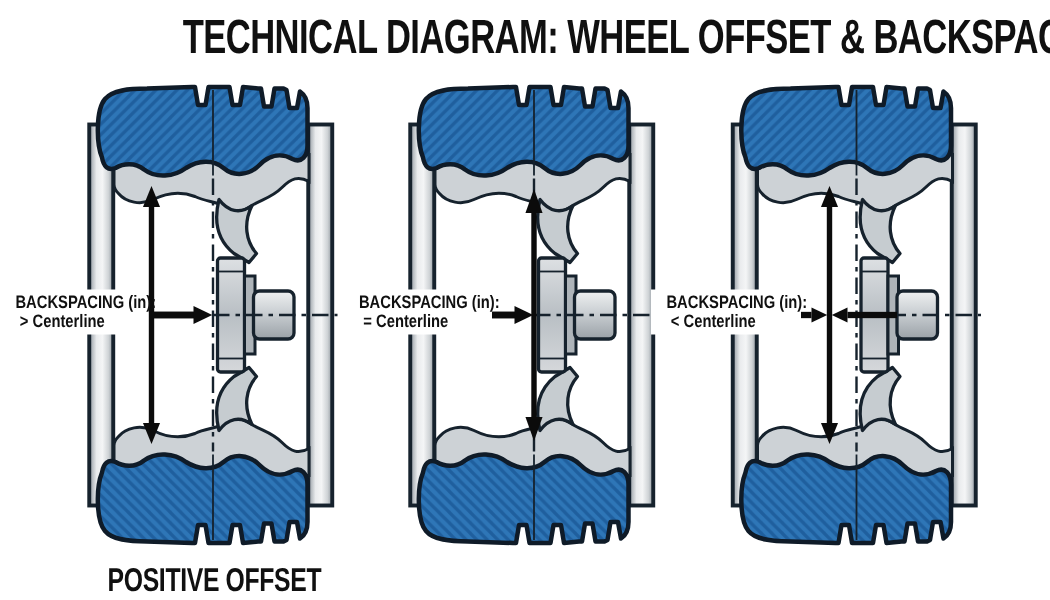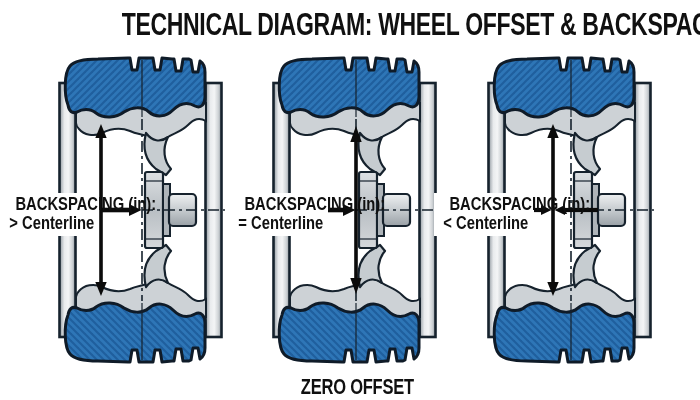--- a/index.html
+++ b/index.html
@@ -22,23 +22,23 @@
   .title{
     position:absolute;left:0;right:0;top:8px;text-align:center;
     font-weight:700;font-size:32px;color:var(--text-black);line-height:1.05;
   }
   .condense{display:inline-block;transform:scaleX(.72);transform-origin:50% 50%;white-space:nowrap;letter-spacing:-.5px;}
   .condense-md{display:inline-block;transform:scaleX(.75);transform-origin:50% 50%;white-space:nowrap;letter-spacing:-.3px;}
   .condense-sm{display:inline-block;transform:scaleX(.82);transform-origin:50% 50%;white-space:nowrap;}
   svg.wheel{position:absolute;top:57px;overflow:visible;}
   .wheel-1{left:58px;} .wheel-2{left:272px;} .wheel-3{left:487px;}
   .bs-label{
-    position:absolute;top:193px;width:84px;
+    position:absolute;top:193px;width:84px;text-align:center;
     background:var(--background);padding:2px 0 3px 0;z-index:5;
-    font-weight:700;font-size:18px;color:var(--text-black);line-height:1.06;
+    font-weight:700;font-size:12px;color:var(--text-black);line-height:1.06;
   }
   .bs-1{left:0px;} .bs-2{left:229px;} .bs-3{left:434px;}
   .caption{
     position:absolute;top:374px;width:200px;text-align:center;
     font-weight:700;font-size:22px;color:var(--text-black);
   }
   .cap-1{left:43px;} .cap-2{left:257px;} .cap-3{left:472px;}
   .arrow{fill:var(--arrow-black);}
   .dashdot{stroke:var(--outline-dark);stroke-width:1.6;fill:none;stroke-dasharray:11 4 3 4;}
   .thinline{stroke:var(--outline-dark);stroke-width:1.6;fill:none;}
@@ -170,17 +170,17 @@
   </div>
   <div class="bs-label bs-2">
     <span class="condense-sm">BACKSPACING (in):</span><br>
     <span class="condense-sm">= Centerline</span>
   </div>
   <div class="bs-label bs-3">
     <span class="condense-sm">BACKSPACING (in):</span><br>
     <span class="condense-sm">&lt; Centerline</span>
   </div>
 
-  <div class="caption cap-2">
-    <span class="condense-md">ZERO OFFSET</span>
+  <div class="caption cap-1">
+    <span class="condense-md">POSITIVE OFFSET</span>
   </div>
 
 </div>
 
 </body></html>

